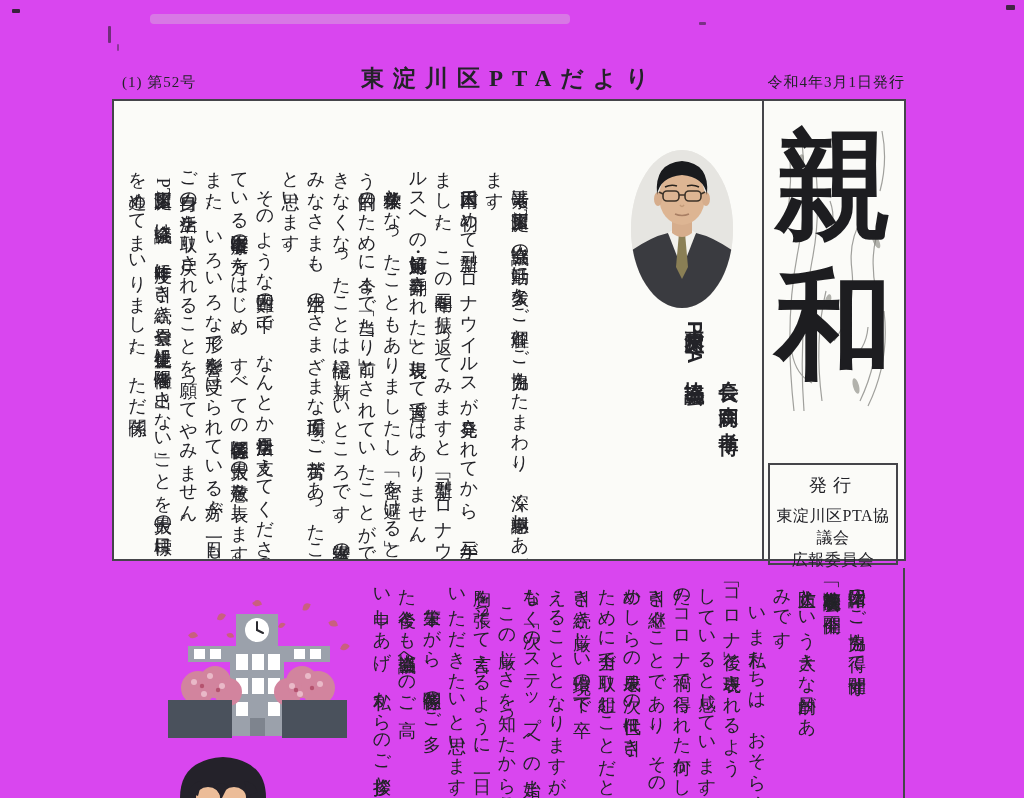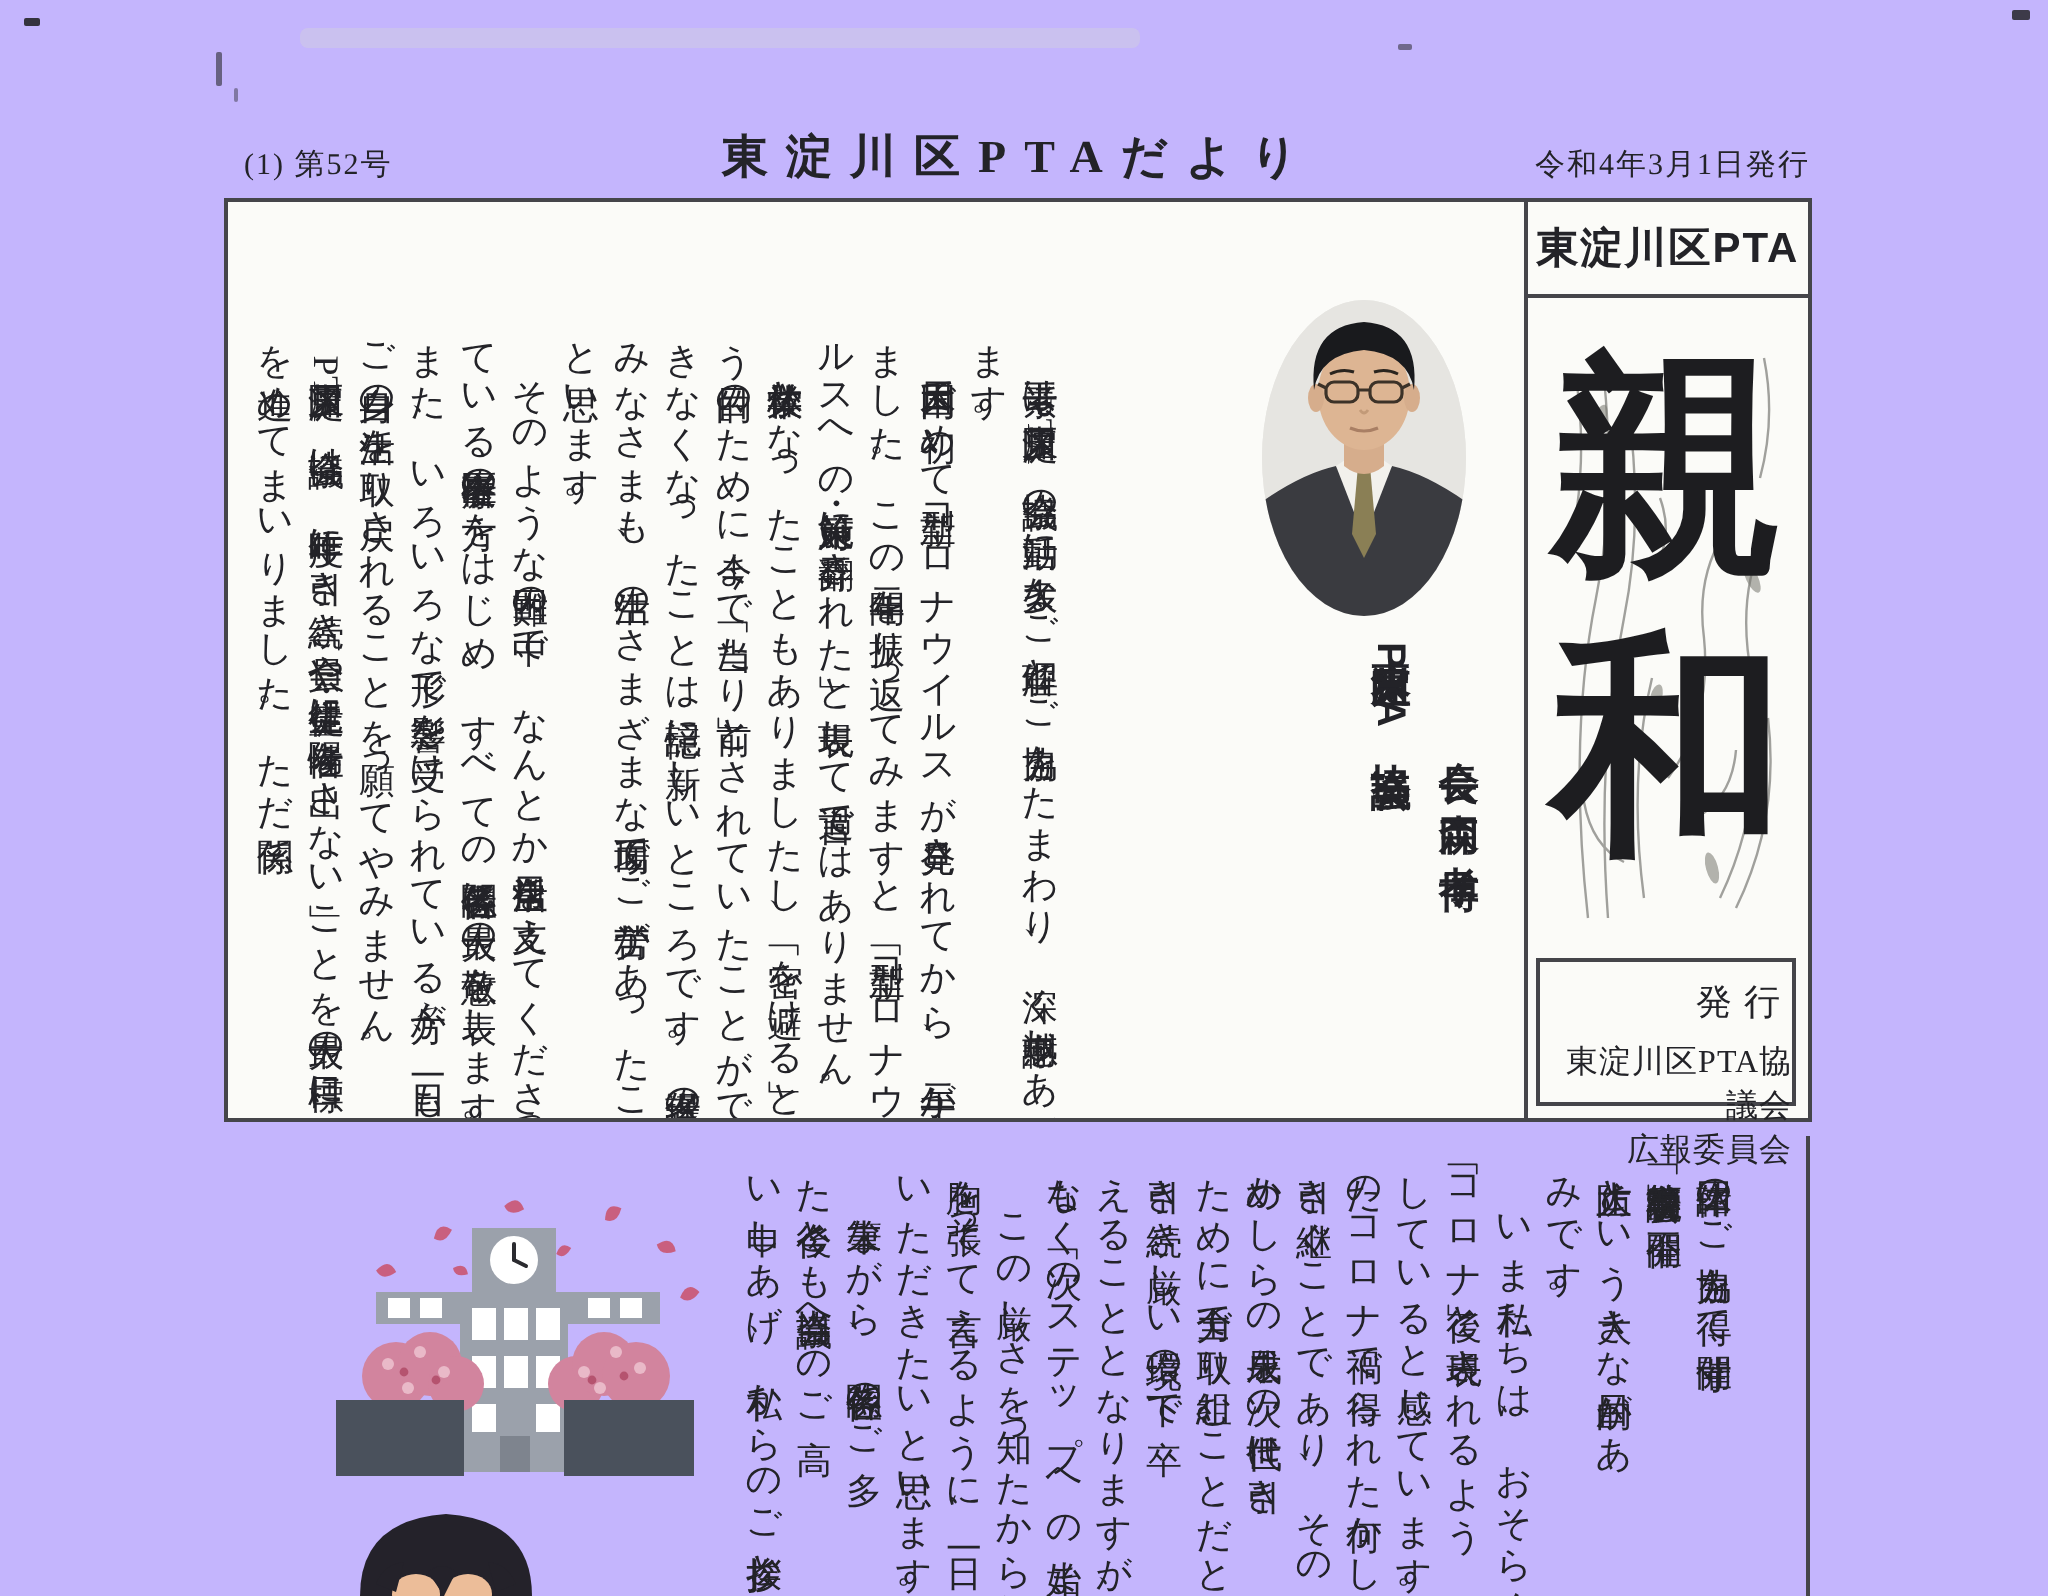--- a/index.html
+++ b/index.html
@@ -1,19 +1,19 @@
 <!DOCTYPE html>
 <html lang="ja"><head>
 <meta charset="utf-8">
 <style>
   html,body{margin:0;padding:0;background:#e9e9e7;}
   .page{
     position:relative;
     width:1024px;height:798px;
-    background:#c4b5fd;
+    background:#d946ef;
     overflow:hidden;
     font-family:"Liberation Serif","DejaVu Serif",serif;
     color:#232328;
     margin:0 auto;
   }
   
   .speck{position:absolute;background:#1c1c1c;border-radius:1px;}
   .sp1{left:12px;top:9px;width:8px;height:4px;opacity:.85;}
   .sp2{left:1006px;top:5px;width:9px;height:5px;opacity:.8;}
   .sp3{left:108px;top:26px;width:3px;height:17px;opacity:.55;}
@@ -93,23 +93,23 @@
     position:relative;height:312px;overflow:hidden;
     display:flex;flex-direction:column;align-items:center;justify-content:center;
   }
   .calligraphy .sketch{position:absolute;left:0;top:0;}
   .calli-char{
     position:relative;z-index:2;
     font-size:118px;line-height:140px;font-weight:bold;
     color:#1d1d20;
   }
   .publisher{
-    position:absolute;left:4px;right:6px;top:362px;height:74px;
+    position:absolute;left:4px;right:6px;top:362px;height:102px;
     border:2px solid #45454a;
-    text-align:right;padding-top:8px;box-sizing:border-box;margin-top:16px;
+    text-align:center;padding-top:8px;box-sizing:border-box;
   }
   .publisher .ph{font-size:18px;letter-spacing:6px;margin:0 0 8px 0;}
   .publisher .pl{font-size:16px;margin:0;letter-spacing:0.5px;line-height:22px;}
 
   
   .bottom-right-rule{
     position:absolute;left:903px;top:568px;width:2px;height:230px;background:#45454a;
   }
   .bottom-columns{
     position:absolute;right:155px;top:576px;height:240px;
@@ -199,21 +199,20 @@
           </g>
         </svg>
       </div>
       <div class="caption">
         <span class="caption-line org">東淀川区PTA協議会</span>
         <span class="caption-line name">会長　森岡　孝博</span>
       </div>
     </div>
 
     <div class="banner">
-      <div class="banner-label">東淀川区PTA</div>
       <div class="calligraphy">
         <svg class="sketch" width="140" height="312" viewBox="0 0 140 312">
           <g stroke="#8a8a86" stroke-width="1.2" fill="none" opacity="0.8">
             <path d="M30,310 Q20,220 34,150 Q44,100 38,40"></path>
             <path d="M40,310 Q34,230 48,160 Q58,110 50,55"></path>
             <path d="M58,300 Q50,240 62,190"></path>
             <path d="M96,300 Q120,250 112,190 Q104,150 118,120"></path>
             <path d="M104,305 Q126,260 120,210"></path>
             <path d="M70,240 Q92,210 88,170 Q84,140 98,118"></path>
             <path d="M22,120 Q30,80 24,40"></path>

